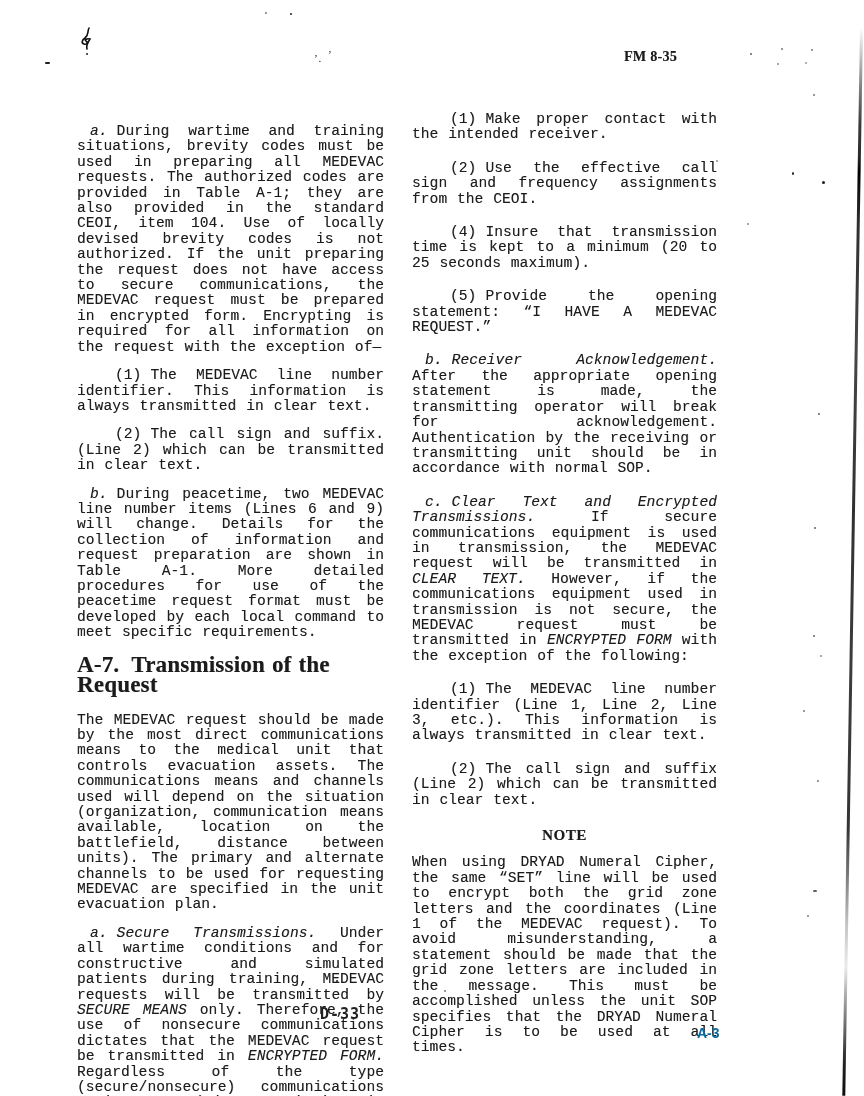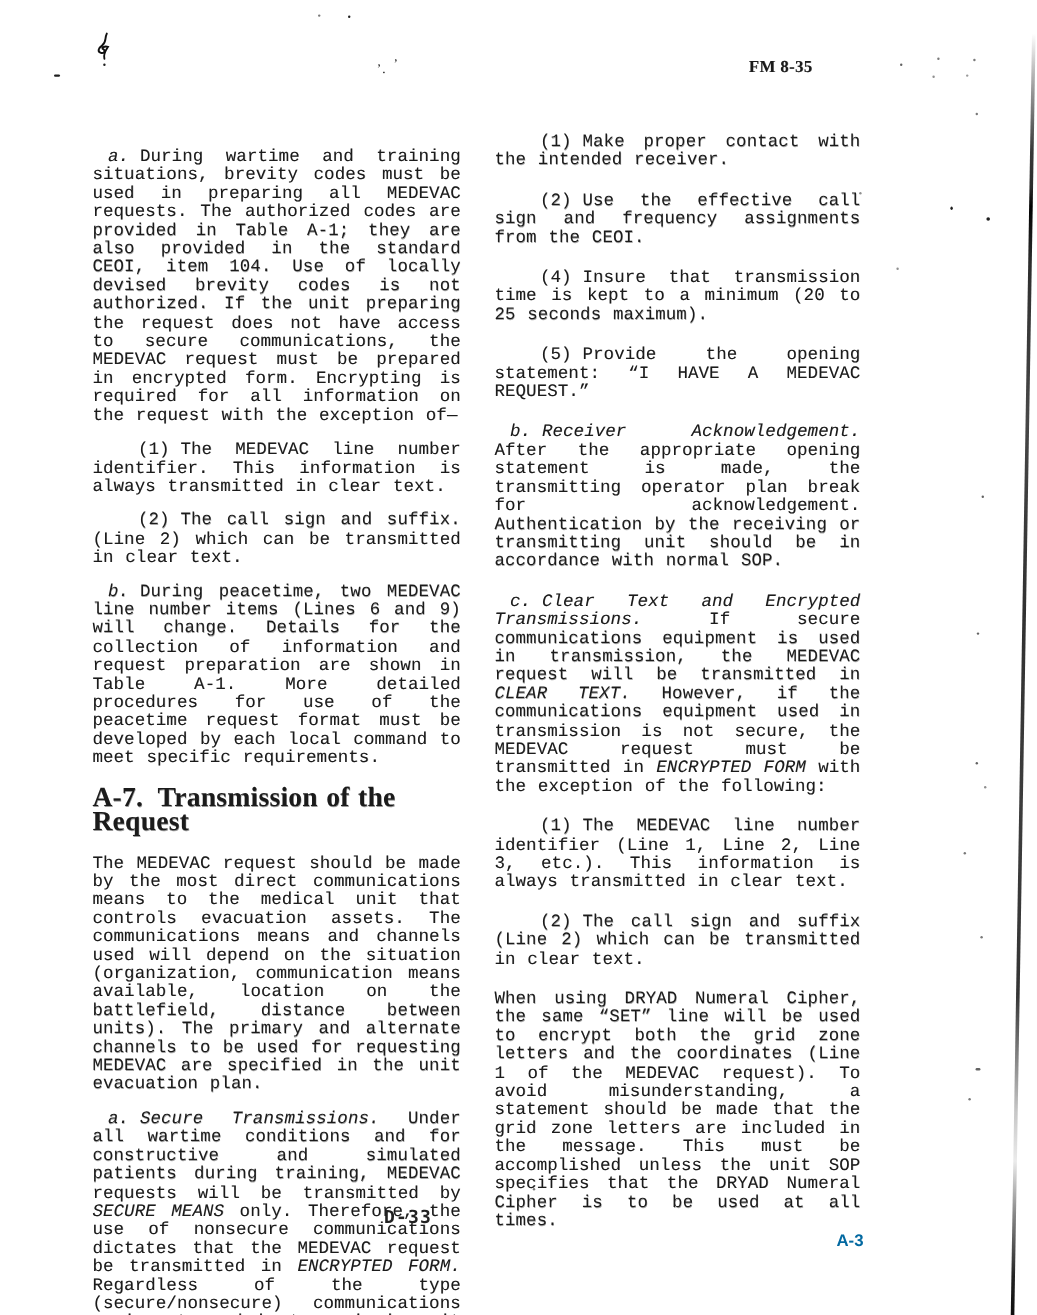--- a/index.html
+++ b/index.html
@@ -92,28 +92,29 @@
   <div class="col col-right">
     <p class="ind2"><span class="mk">(1)</span><span>Make proper contact with the intended receiver.</span></p>
 
     <p class="ind2"><span class="mk">(2)</span><span>Use the effective call sign and frequency assignments from the CEOI.</span></p>
 
 
     <p class="ind2"><span class="mk">(4)</span><span>Insure that transmission time is kept to a minimum (20 to 25 seconds maximum).</span></p>
 
     <p class="ind2"><span class="mk">(5)</span><span>Provide the opening statement: “I HAVE A MEDEVAC REQUEST.”</span></p>
 
-    <p class="ind1 gap-lg"><span class="it mk">b.</span><span class="it">Receiver Acknowledgement.</span><span> After the appropriate opening statement is made, the transmitting operator plan break for acknowledgement. Authentication by the receiving or transmitting unit should be in accordance with normal SOP.</span></p>
+    <p class="ind1 gap-lg"><span class="it mk">b.</span><span class="it">Receiver Acknowledgement.</span><span> After the appropriate opening statement is made, the transmitting operator will break for acknowledgement. Authentication by the receiving or transmitting unit should be in accordance with normal SOP.</span></p>
 
     <p class="ind1"><span class="it mk">c.</span><span class="it">Clear Text and Encrypted Transmissions.</span><span> If secure communications equipment is used in transmission, the MEDEVAC request will be transmitted in </span><span class="it">CLEAR TEXT.</span><span> However, if the communications equipment used in transmission is not secure, the MEDEVAC request must be transmitted in </span><span class="it">ENCRYPTED FORM</span><span> with the exception of the following:</span></p>
 
     <p class="ind2"><span class="mk">(1)</span><span>The MEDEVAC line number identifier (Line 1, Line 2, Line 3, etc.). This information is always transmitted in clear text.</span></p>
 
     <p class="ind2"><span class="mk">(2)</span><span>The call sign and suffix (Line 2) which can be transmitted in clear text.</span></p>
 
+    <div class="note-h">NOTE</div>
 
     <p><span>When using DRYAD Numeral Cipher, the same “SET” line will be used to encrypt both the grid zone letters and the coordinates (Line 1 of the MEDEVAC request). To avoid misunderstanding, a statement should be made that the grid zone letters are included in the message. This must be accomplished unless the unit SOP specifies that the DRYAD Numeral Cipher is to be used at all times.</span></p>
   </div>
 
   <div class="footer-left">D-33</div>
   <div class="footer-right">A-3</div>
 
   <div class="edge-line"></div>
 
   <svg class="scribble" width="18" height="28" viewBox="0 0 18 28">

